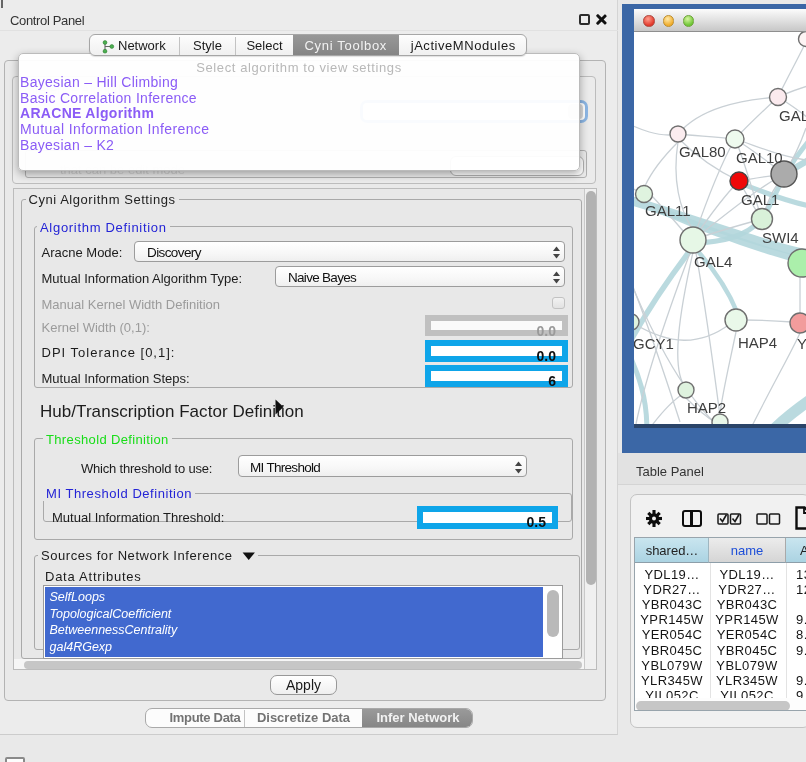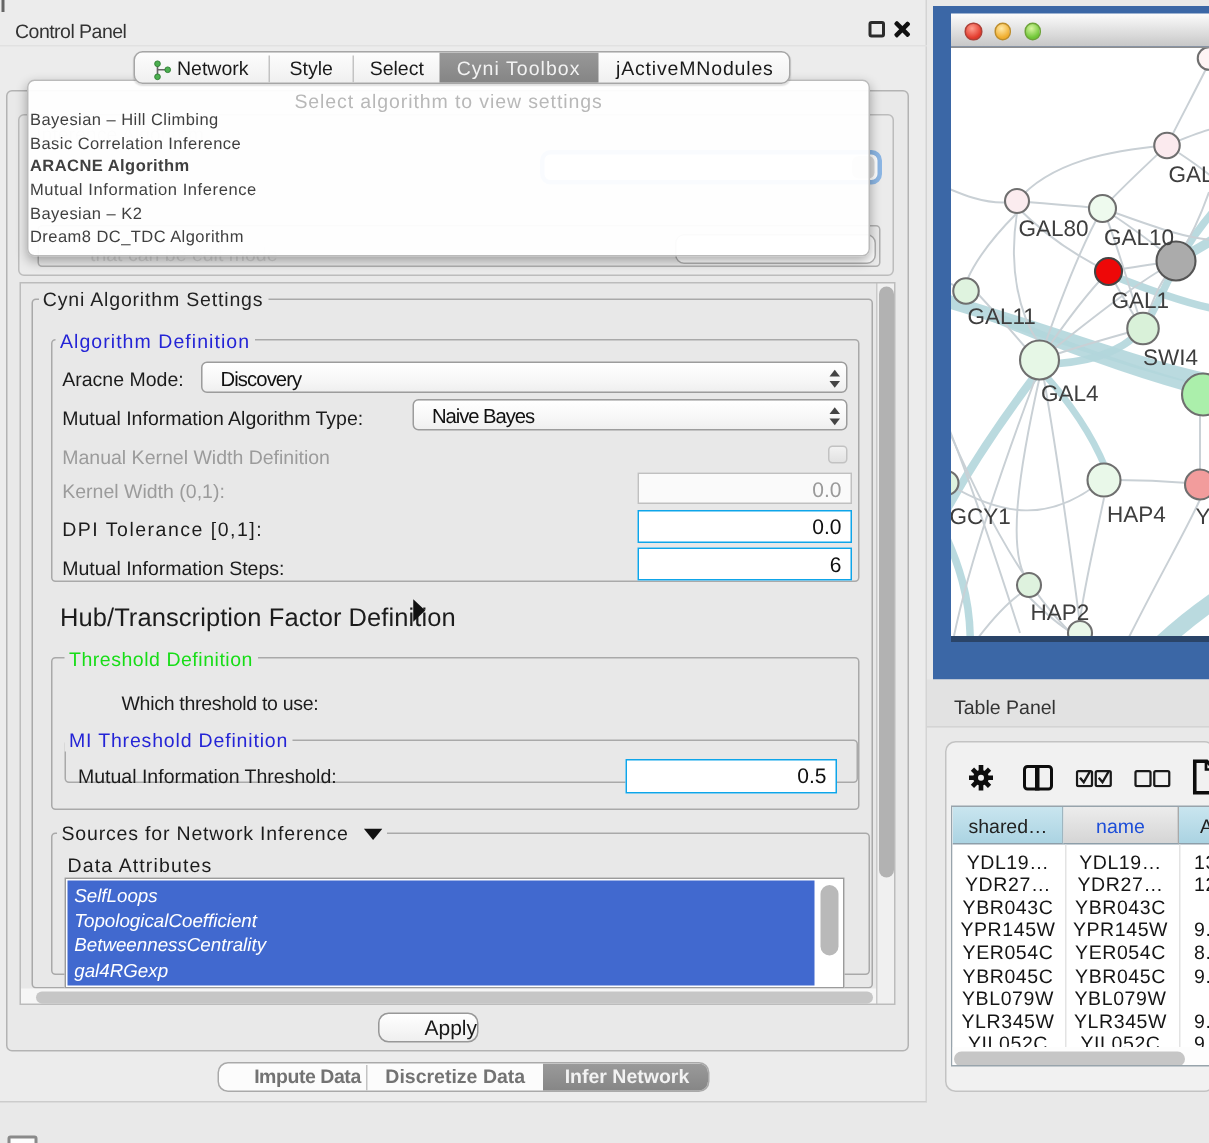--- a/index.html
+++ b/index.html
@@ -33,33 +33,33 @@
 
 
 #tabbar { left:89px; top:34px; width:438px; height:22px; border:1px solid #a6a6a6; border-radius:6px; background:linear-gradient(#fdfdfd,#f0f0f0); z-index:50; box-shadow:0 1px 1px rgba(0,0,0,0.12); overflow:hidden; }
 .tabseg { position:absolute; top:0; height:22px; font-size:13px; color:#1a1a1a; text-align:center; line-height:21px; }
 .tabsep { position:absolute; top:2px; width:1px; height:18px; background:#c3c3c3; }
 #seg-cyni { background:linear-gradient(#989898,#838383); color:#f2f2f2; }
 
 
 #popup { left:18px; top:53px; width:562px; height:118px; background:rgba(255,255,255,0.95); border:1px solid #bbbbbb; border-radius:5px; box-shadow:0 3px 8px rgba(0,0,0,0.33); z-index:40; }
 #popup .hdr { position:absolute; left:0; right:0; top:6px; text-align:center; color:#b8b8b8; font-size:13px; letter-spacing:0.6px; }
-.pitem { position:absolute; left:1px; font-size:11px; color:#404040; white-space:nowrap; letter-spacing:0.3px; }
+.pitem { position:absolute; left:1px; font-size:14px; color:#8b5cf6; white-space:nowrap; letter-spacing:0.3px; }
 
 
 .grp { border:1px solid #a9a9a9; border-radius:3px; }
 .grp-title { position:absolute; font-size:13px; background:#e8e8e8; padding:0 3px; white-space:nowrap; }
 
 
 .lab { position:absolute; font-size:13px; font-weight:normal; color:#1c1c1c; white-space:nowrap; }
 .combo { position:absolute; background:linear-gradient(#ffffff,#f7f7f7 60%,#efefef); border:1px solid #9c9c9c; border-radius:4px; font-size:13.5px; color:#111; }
 .combo .txt { position:absolute; top:3px; }
 .combo svg { position:absolute; }
-.tfield { position:absolute; background:#fff; border:1px solid #0ea5e9; font-size:14px; color:#111; text-align:right; padding-right:6px; line-height:20px; }
-.apply { left:252px; top:675px; width:67px; height:20px; border:1px solid #989898; border-radius:7px; background:linear-gradient(#ffffff,#efefef); text-align:right; font-size:14px; color:#191919; line-height:19px; z-index:3; }
+.tfield { position:absolute; background:#fff; border:6px solid #0ea5e9; font-size:14px; color:#111; text-align:right; padding-right:6px; line-height:20px;font-weight:bold; }
+.apply { left:270px; top:675px; width:67px; height:20px; border:1px solid #989898; border-radius:7px; background:linear-gradient(#ffffff,#efefef); text-align:center; font-size:14px; color:#191919; line-height:19px; z-index:3; }
 
 
 #botseg { left:145px; top:708px; width:328px; height:20px; border:1px solid #a9a9a9; border-radius:7px; background:#fcfcfc; z-index:3; overflow:hidden; }
 .bseg { position:absolute; top:0; height:20px; text-align:center; font-size:13px; font-weight:bold; color:#737373; line-height:18px; }
 #mini-btn { left:5px; top:757px; width:20px; height:10px; border:2px solid #8a8a8a; background:#fdfdfd; border-radius:2px; z-index:5;}
 #corner-notch { left:1px; top:0; width:2px; height:8px; background:#666; z-index:6; }
 
 
 #rside { left:618px; top:0; width:188px; height:762px; background:#e9e9e9; }
 #netwin-border { left:622px; top:4px; width:184px; height:449px; background:#3b67a6; }
@@ -133,20 +133,27 @@
     <div class="tfield" style="left:412px;top:176.5px;width:143px;height:22px;">6</div>
 
     <div class="abs" style="left:27px;top:213.5px;font-size:17px;color:#1c1c1c;letter-spacing:0.05px;">Hub/Transcription Factor Definition</div>
     <svg class="abs" style="left:262px;top:210.5px;" width="9" height="16" viewBox="0 0 9 16">
         <path d="M0.5 0.5 L8.5 8 L0.5 15.5 Z" fill="#111"></path>
       </svg>
 
     <div class="abs grp" style="left:21px;top:250px;width:539px;height:102px;"></div>
     <div class="abs grp-title" style="left:30px;top:244px;color:#17dd17;letter-spacing:0.35px;">Threshold Definition</div>
     <div class="lab" style="left:68px;top:272.5px;letter-spacing:-0.2px;">Which threshold to use:</div>
+    <div class="combo" style="left:225px;top:267px;width:289px;height:21.5px;">
+        <span class="txt" style="left:11px;top:3.5px;letter-spacing:-0.7px;">MI Threshold</span>
+      <svg style="right:3px;top:4.5px;" width="9" height="13" viewBox="0 0 9 13">
+          <path d="M4.5 0.5 L8 5 L1 5 Z" fill="#444"></path>
+          <path d="M4.5 12.5 L8 8 L1 8 Z" fill="#444"></path>
+        </svg>
+      </div>
     <div class="abs grp" style="left:30px;top:305px;width:529px;height:28.5px;"></div>
     <div class="abs grp-title" style="left:30px;top:298px;color:#2424d6;letter-spacing:0.55px;">MI Threshold Definition</div>
     <div class="lab" style="left:39px;top:322px;">Mutual Information Threshold:</div>
     <div class="tfield" style="left:404px;top:317.5px;width:141px;height:23px;">0.5</div>
 
     <div class="abs grp" style="left:21px;top:367px;width:546px;height:95px;"></div>
     <div class="abs grp-title" style="left:25px;top:360px;color:#1c1c1c;font-size:13px;letter-spacing:0.55px;">Sources for Network Inference <svg width="13.5" height="8.5" viewBox="0 0 14 9" style="margin-left:5px">
           <path d="M0.5 0.5 L13.5 0.5 L7 8.5 Z" fill="#111"></path>
         </svg></div>
     <div class="lab" style="left:32px;top:380.5px;letter-spacing:0.75px;">Data Attributes</div>
@@ -183,21 +190,20 @@
     <div class="tabseg" style="left:308.5px;width:129.5px;letter-spacing:0.55px;">jActiveMNodules</div>
   </div>
 
   <div class="abs" id="popup">
     <div class="hdr">Select algorithm to view settings</div>
     <div class="pitem" style="top:19.5px">Bayesian – Hill Climbing</div>
     <div class="pitem" style="top:35.5px">Basic Correlation Inference</div>
     <div class="pitem" style="top:51px;font-weight:bold">ARACNE Algorithm</div>
     <div class="pitem" style="top:66.5px;letter-spacing:0.4px;">Mutual Information Inference</div>
     <div class="pitem" style="top:82.5px">Bayesian – K2</div>
-    <div class="pitem" style="top:97.5px">Dream8 DC_TDC Algorithm</div>
   </div>
 
   <div class="abs apply">Apply</div>
   <div class="abs" id="botseg">
     <div class="bseg" style="left:14px;width:90px;letter-spacing:-0.3px;">Impute Data</div>
     <div class="tabsep" style="left:98px;top:1px;height:18px"></div>
     <div class="bseg" style="left:99px;width:117px;">Discretize Data</div>
     <div class="bseg" style="left:216px;width:112px;background:linear-gradient(#9a9a9a,#848484);color:#f2f2f2;">Infer Network</div>
   </div>
   <div class="abs" id="mini-btn"></div>

